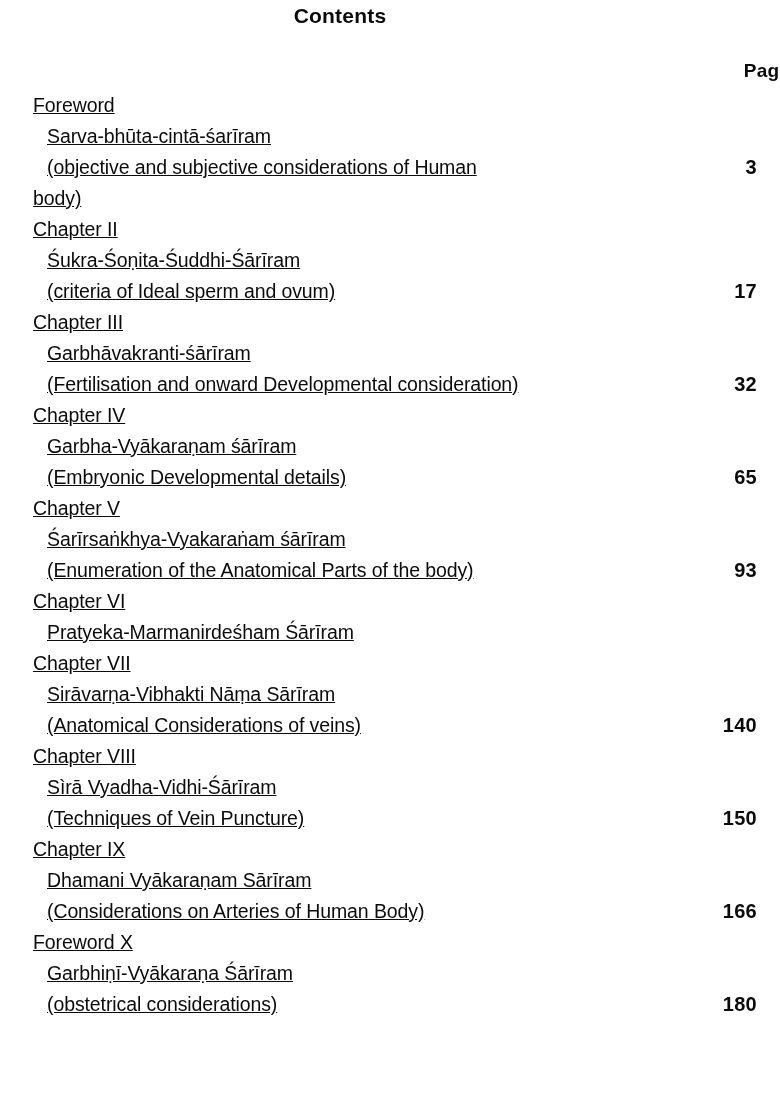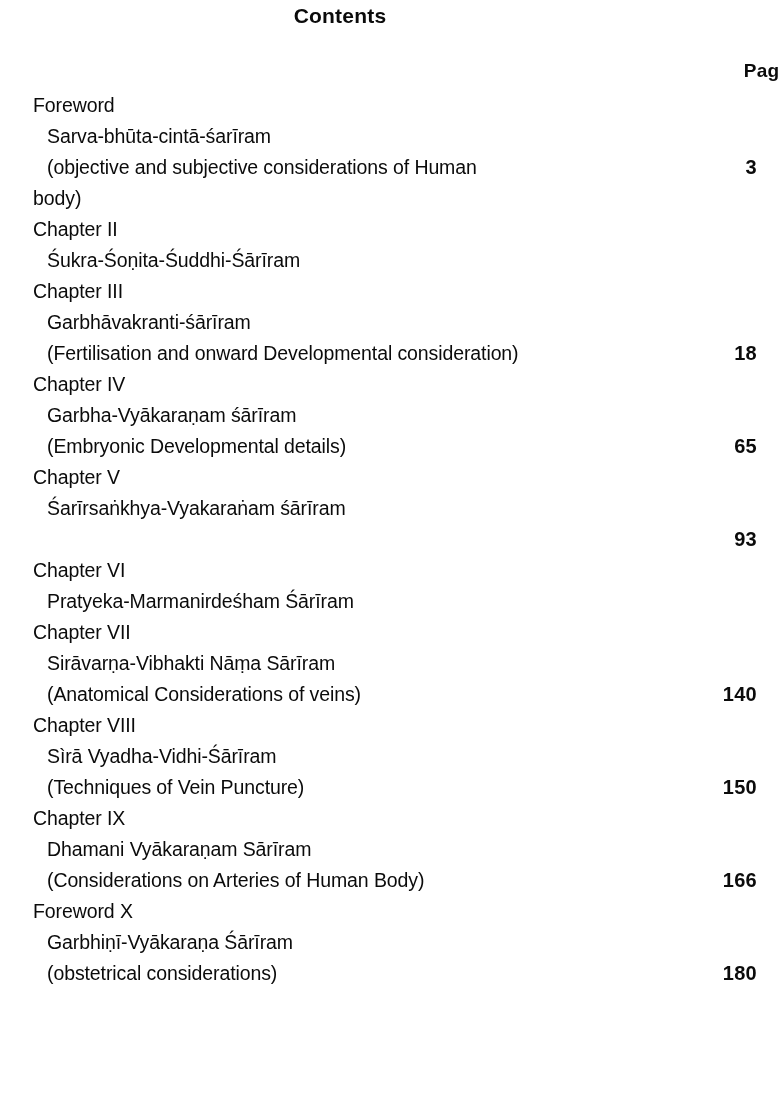--- a/index.html
+++ b/index.html
@@ -62,20 +62,21 @@
     height: 31px;
     line-height: 31px;
     white-space: nowrap;
   }
 
   .line .txt {
     position: absolute;
     top: 0;
     font-size: 19.5px;
     letter-spacing: -0.1px;
+    text-decoration: underline;
   }
 
   
   .lvl-0 .txt { left: 33px; }
   .lvl-1 .txt { left: 47px; }
 
   .chapter-label .txt {
     font-size: 19.5px;
   }
 
@@ -120,47 +121,52 @@
       </div>
       <div class="line gloss lvl-0">
         <span class="txt">body)</span>
       </div>
       <div class="line chapter-label lvl-0">
         <span class="txt">Chapter II</span>
       </div>
       <div class="line sanskrit lvl-1">
         <span class="txt">Śukra-Śoṇita-Śuddhi-Śārīram</span>
       </div>
+      <div class="line gloss lvl-1">
+        <span class="txt">(criteria of Ideal sperm and ovum)</span>
+        <span class="pagenum">17</span>
+      </div>
       <div class="line chapter-label lvl-0">
         <span class="txt">Chapter III</span>
       </div>
       <div class="line sanskrit lvl-1">
         <span class="txt">Garbhāvakranti-śārīram</span>
       </div>
       <div class="line gloss lvl-1">
         <span class="txt">(Fertilisation and onward Developmental consideration)</span>
-        <span class="pagenum">18</span>
+        <span class="pagenum">32</span>
       </div>
       <div class="line chapter-label lvl-0">
         <span class="txt">Chapter IV</span>
       </div>
       <div class="line sanskrit lvl-1">
         <span class="txt">Garbha-Vyākaraṇam śārīram</span>
       </div>
       <div class="line gloss lvl-1">
         <span class="txt">(Embryonic Developmental details)</span>
         <span class="pagenum">65</span>
       </div>
       <div class="line chapter-label lvl-0">
         <span class="txt">Chapter V</span>
       </div>
       <div class="line sanskrit lvl-1">
         <span class="txt">Śarīrsaṅkhya-Vyakaraṅam śārīram</span>
       </div>
       <div class="line gloss lvl-1">
+        <span class="txt">(Enumeration of the Anatomical Parts of the body)</span>
         <span class="pagenum">93</span>
       </div>
       <div class="line chapter-label lvl-0">
         <span class="txt">Chapter VI</span>
       </div>
       <div class="line sanskrit lvl-1">
         <span class="txt">Pratyeka-Marmanirdeśham Śārīram</span>
       </div>
       <div class="line chapter-label lvl-0">
         <span class="txt">Chapter VII</span>

